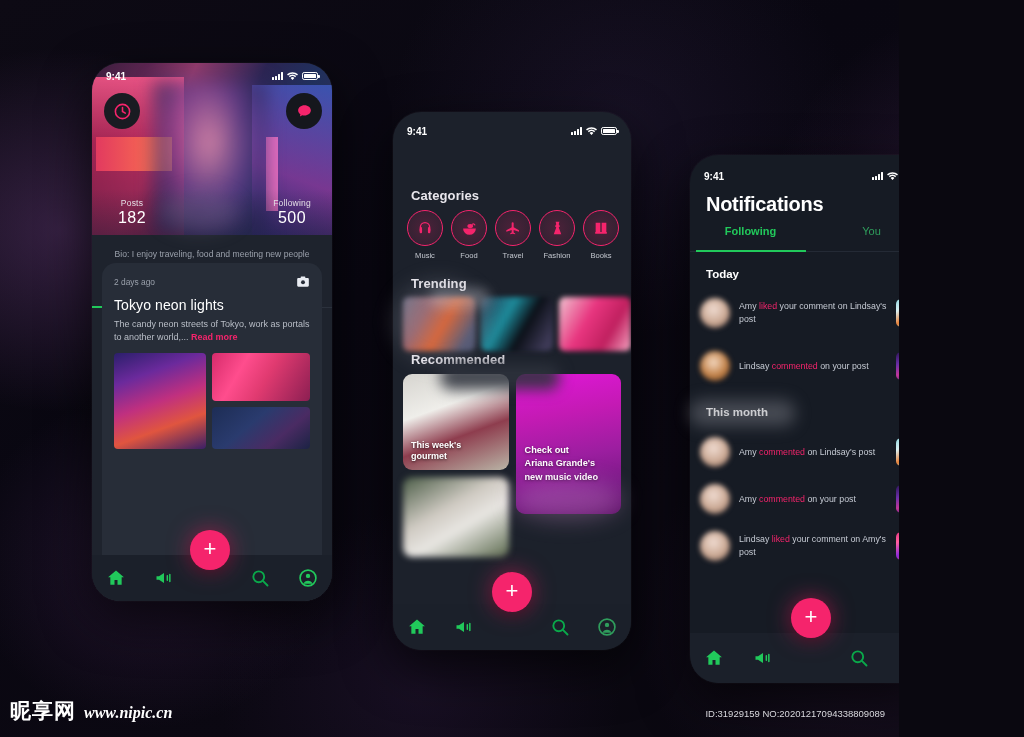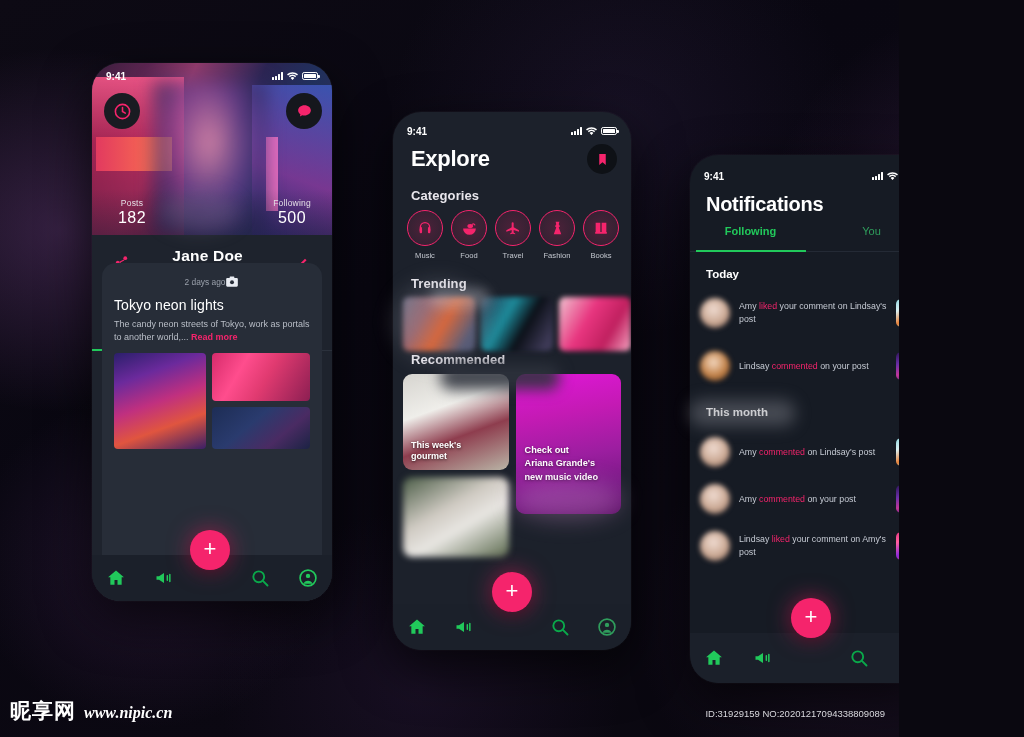--- a/index.html
+++ b/index.html
@@ -134,21 +134,21 @@
   .p1-bio { text-align:center; color:#9aa0ab; font-size:8.6px; margin-top:14px; padding:0 12px; }
   .p1-tabs { display:flex; margin-top:16px; position:relative; }
   .p1-tab { flex:1; display:flex; align-items:center; justify-content:center; height:28px; }
   .p1-tabline { position:absolute; bottom:-5px; left:0; width:50%; height:2px; background:#21c95b; }
   .p1-tabbase { position:absolute; bottom:-5px; left:0; width:100%; height:1px; background:#2b313c; }
 
   .p1-card {
     position:absolute; left:10px; right:10px; top:200px; bottom:-4px;
     background:#272d38; border-radius:14px; padding:12px 12px 0 12px; overflow:hidden;
   }
-  .p1-cardhead { display:flex; align-items:center; justify-content:center; }
+  .p1-cardhead { display:flex; align-items:center; justify-content:space-between; }
   .p1-ago { color:#9aa0ab; font-size:8.4px; }
   .p1-title { color:#fff; font-size:14px; font-weight:normal; margin-top:8px; letter-spacing:.1px; }
   .p1-desc { color:#b9bec7; font-size:9px; line-height:1.45; margin-top:5px; }
   .p1-readmore { color:#f5246c; font-size:9px; font-weight:bold; }
   .p1-grid { display:flex; gap:6px; margin-top:9px; }
   .p1-gl { width:92px; height:96px; border-radius:4px; overflow:hidden;
     background: linear-gradient(160deg,#2b1f6b 0%, #6b2a9c 25%, #c0307f 50%, #e0553f 72%, #3a1f66 100%); }
   .p1-gr { flex:1; display:flex; flex-direction:column; gap:6px; }
   .p1-gr1 { height:48px; border-radius:4px;
     background: linear-gradient(120deg,#d62b6b 0%, #ff4d8d 30%, #e03a70 55%, #8c1f52 100%); }
@@ -265,36 +265,20 @@
           <div class="lbl"></div>
           <div class="val"></div>
         </div>
         <div class="stat">
           <div class="lbl">Following</div>
           <div class="val">500</div>
         </div>
       </div>
 
       <div class="p1-body">
-        <div class="p1-namerow">
-          <svg width="15" height="15" viewBox="0 0 24 24" fill="#f5246c">
-            <circle cx="18" cy="5" r="3"></circle>
-              <circle cx="6" cy="12" r="3"></circle>
-              <circle cx="18" cy="19" r="3"></circle>
-            <path d="M8.6 10.6l7-3.6.9 1.8-7 3.6zM8.6 13.4l7 3.6.9-1.8-7-3.6z"></path>
-          </svg>
-          <div>
-            <div class="p1-name">Jane Doe</div>
-            <div class="p1-loc">Melbourne, Victoria</div>
-          </div>
-          <svg width="15" height="15" viewBox="0 0 24 24">
-            <path d="M4 19h16" stroke="#f5246c" stroke-width="2.2" stroke-linecap="round"></path>
-            <path d="M6 16l10-10 2.5 2.5-10 10z" fill="#f5246c"></path>
-          </svg>
-        </div>
 
         <div class="p1-bio">Bio: I enjoy traveling, food and meeting new people</div>
 
         <div class="p1-tabs">
           <div class="p1-tab">
             <svg width="18" height="18" viewBox="0 0 24 24" fill="#21c95b">
               <rect x="2" y="3" width="20" height="5" rx="1"></rect>
                 <rect x="2" y="10" width="8" height="11" rx="1"></rect>
                 <rect x="12" y="10" width="10" height="11" rx="1"></rect>
             </svg>
@@ -377,28 +361,20 @@
               <i></i>
               <i></i>
             </span>
           <svg width="11" height="9" viewBox="0 0 11 9">
               <path d="M5.5 8L3.6 5.9a2.8 2.8 0 013.8 0L5.5 8zM1.8 4.1a5.6 5.6 0 017.4 0l-1 1.1a4.1 4.1 0 00-5.4 0l-1-1.1zM0 2.3a8.2 8.2 0 0111 0l-1 1.1a6.7 6.7 0 00-9 0L0 2.3z" fill="#fff"></path>
             </svg>
           <span class="batt"></span>
         </span>
       </div>
 
-      <div class="p2-head">
-        <div class="p2-title">Explore</div>
-        <div class="p2-bookmark">
-          <svg width="13" height="15" viewBox="0 0 24 24" fill="#f5246c">
-              <path d="M6 2h12v20l-6-5-6 5z"></path>
-            </svg>
-        </div>
-      </div>
 
       <div class="sec-label" style="top:76px; left:18px;">Categories</div>
 
       <div class="p2-cats">
         <div class="cat">
           <div class="circ">
               <svg width="16" height="16" viewBox="0 0 24 24" fill="#f5246c">
                 <path d="M12 3a8 8 0 00-8 8v6h3.5v-6H6a6 6 0 0112 0h-1.5v6H20v-6a8 8 0 00-8-8z"></path>
                 <rect x="4" y="12" width="3.6" height="8" rx="1.6"></rect>
                 <rect x="16.4" y="12" width="3.6" height="8" rx="1.6"></rect>

